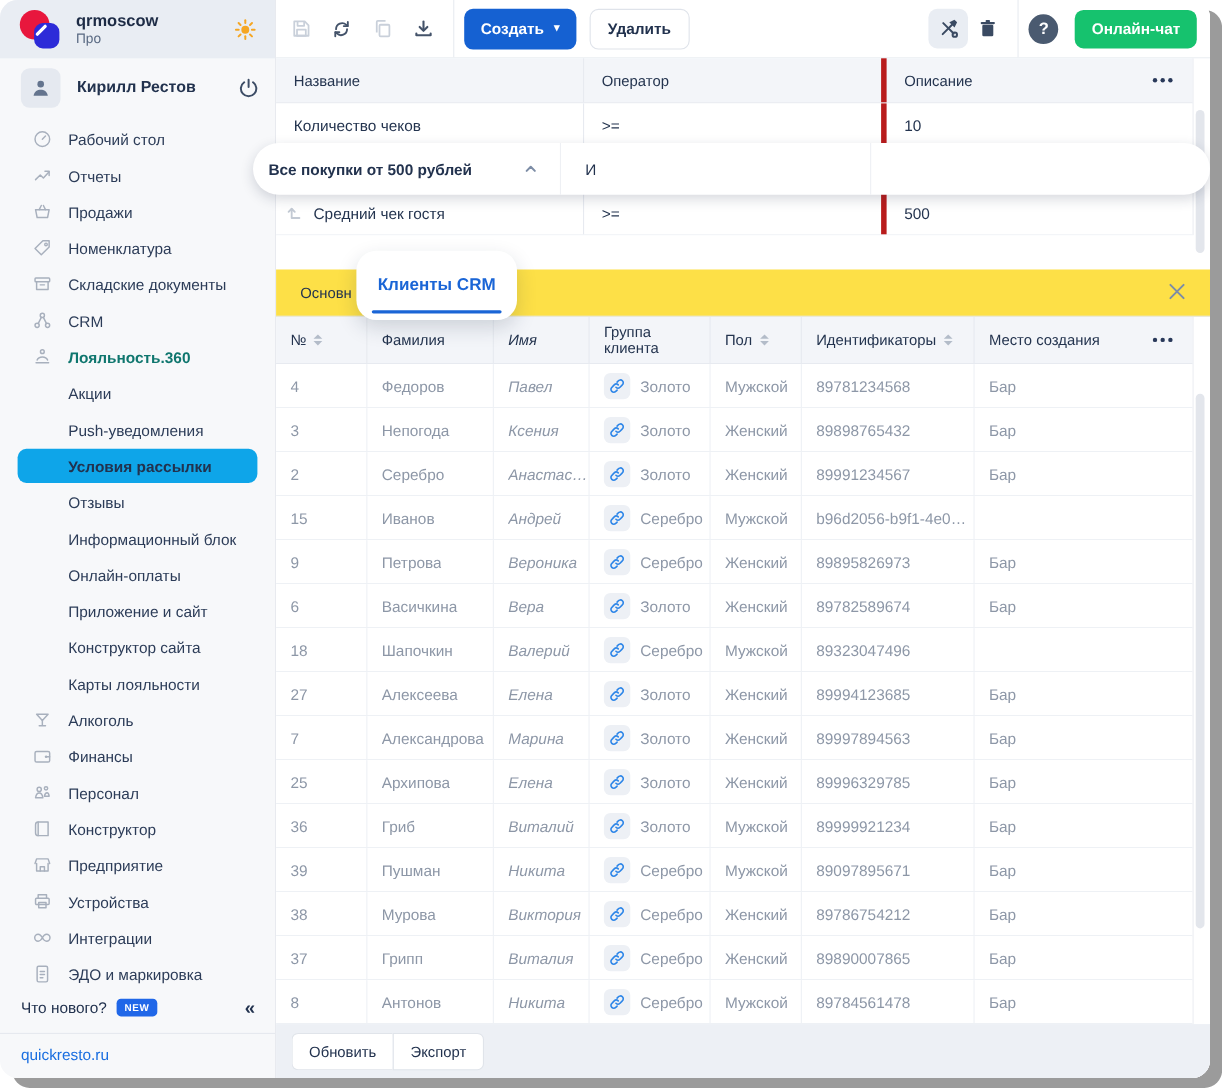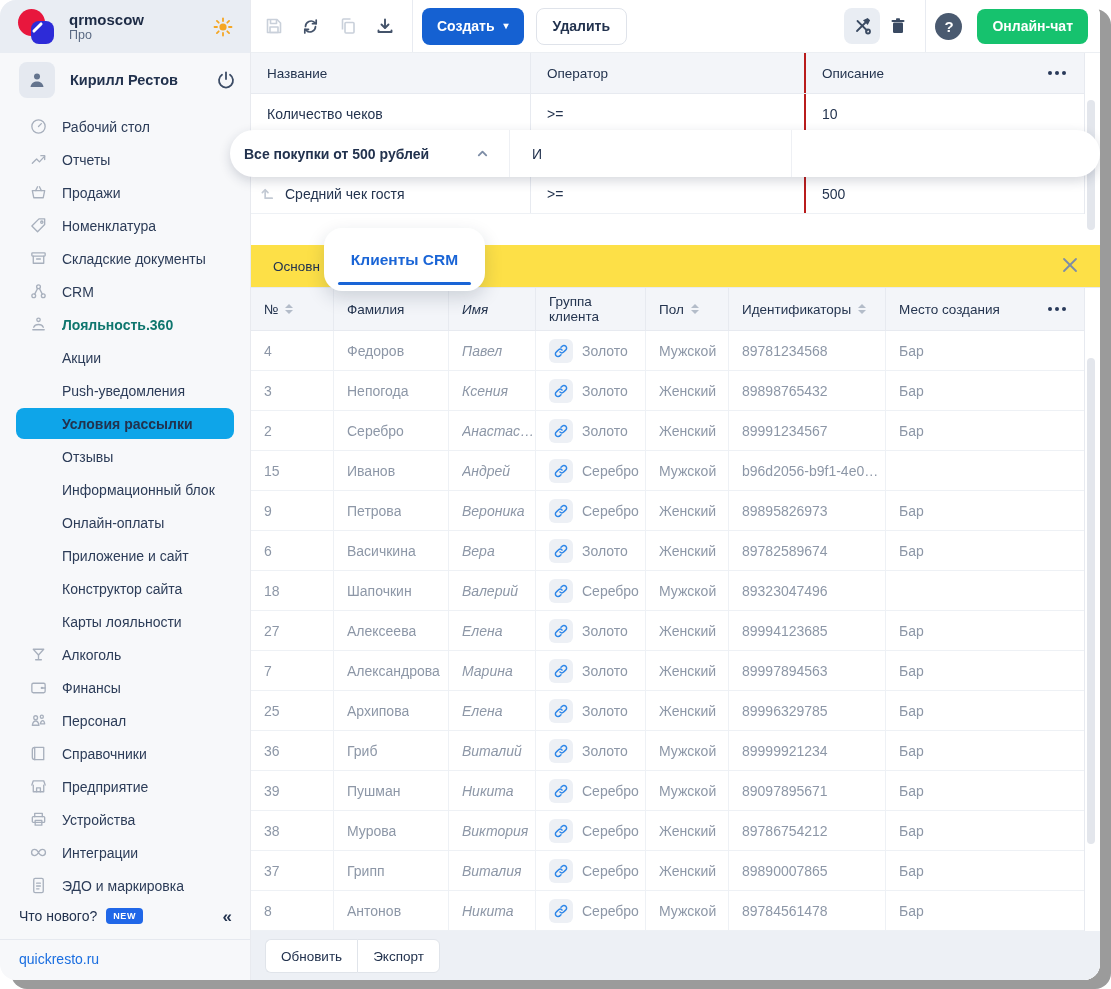--- a/index.html
+++ b/index.html
@@ -54,40 +54,40 @@
   .tb-spacer { flex:1; }
   .tb-sq { width:36px; height:36px; border-radius:8px; display:flex; align-items:center; justify-content:center; cursor:pointer; background:none; border:none; }
   .tb-sq.selected { background:#e9edf3; }
   .help-circle { width:27px; height:27px; border-radius:50%; background:#4a5a70; color:#fff; font-weight:bold; font-size:15px; display:flex; align-items:center; justify-content:center; cursor:pointer; border:none; }
   .btn-chat { background:#16c26e; color:#fff; font-weight:600; font-size:14px; height:35px; padding:0 15px; border-radius:8px; margin-left:15px; }
 
   
   .conditions { width:834px; border-right:1px solid #e7eaf0; flex:none; }
   .cond-header { height:41px; background:#f3f5f9; border-bottom:1px solid #e7eaf0; display:flex; align-items:center; font-size:13.5px; color:#24344f; }
   .cc1 { width:280px; flex:none; padding-left:16px; border-right:1px solid #e7eaf0; align-self:stretch; display:flex; align-items:center; }
-  .cc2 { width:275px; flex:none; padding-left:16px; border-right:2px solid #b91c1c; align-self:stretch; display:flex; align-items:center; }
+  .cc2 { width:275px; flex:none; padding-left:16px; border-right:5px solid #b91c1c; align-self:stretch; display:flex; align-items:center; }
   .cc3 { flex:1; padding-left:16px; align-self:stretch; display:flex; align-items:center; }
   .dots { margin-left:auto; margin-right:18px; display:flex; gap:3px; cursor:pointer; }
   .dots i { width:4px; height:4px; border-radius:50%; background:#29395a; }
   .cond-row { height:40px; display:flex; align-items:center; background:#fff; border-bottom:1px solid #eef1f5; font-size:14px; color:#24344f; cursor:pointer; }
   .group-slot { height:40px; position:relative; }
   .group-card { position:absolute; left:-21px; right:-16px; top:-4px; height:47px; background:#fff; border-radius:24px;
     box-shadow:0 4px 12px rgba(25,39,65,.18); display:flex; align-items:center; z-index:5; cursor:pointer; }
   .gc-name { width:280px; flex:none; height:100%; display:flex; align-items:center; justify-content:space-between; padding:0 20px 0 14px; border-right:1px solid #eef0f4; font-weight:bold; font-size:14px; color:#22324e; }
   .gc-op { width:282px; flex:none; height:100%; display:flex; align-items:center; padding-left:22px; border-right:1px solid #eef0f4; font-size:14px; color:#22324e; }
   .gc-desc { flex:1; }
   .corner-icon { margin:0 10px 0 9px; flex:none; }
   .spacer-white { height:31px; background:#fff; flex:none; }
 
   
   .panel { flex:1; display:flex; flex-direction:column; position:relative; }
   .tab-strip { height:43px; flex:none; background:#fde047; border-bottom:1px solid #e7eaf0; display:flex; align-items:center; padding:0 18px 0 22px; position:relative; }
   .tab-bg { font-size:13.5px; color:#24344f; cursor:pointer; }
   .close-x { margin-left:auto; width:22px; height:22px; cursor:pointer; }
-  .tab-card { position:absolute; left:73px; top:-17px; width:161px; height:63px; background:#fff; border-radius:18px;
+  .tab-card { position:absolute; left:73px; top:-17px; width:146px; height:63px; background:#fff; border-radius:18px;
     box-shadow:0 7px 18px rgba(25,39,65,.17); display:flex; align-items:center; justify-content:center; z-index:6; cursor:pointer; }
   .tab-card-label { color:#1a65d6; font-weight:bold; font-size:15.5px; }
   .tab-underline { position:absolute; left:14px; right:14px; bottom:6px; height:3px; background:#1a65d6; border-radius:2px; }
 
   .clients-table { width:834px; border-right:1px solid #e7eaf0; flex:none; }
   .clients-header { height:43px; background:#f3f5f9; border-bottom:1px solid #e7eaf0; display:flex; align-items:center; font-size:13.5px; color:#24344f; }
   .ch { align-self:stretch; display:flex; align-items:center; gap:7px; padding-left:13px; border-right:1px solid #e7eaf0; cursor:pointer; }
   .ch:last-child { border-right:none; }
   .w1{width:83px;flex:none;} .w2{width:115px;flex:none;} .w3{width:87px;flex:none;font-style:italic;} .w4{width:110px;flex:none;}
   .w5{width:83px;flex:none;} .w6{width:157px;flex:none;} .w7{flex:1;}
@@ -301,21 +301,21 @@
             </span>
     <span class="mi-label">Персонал</span>
   </div>
           <div class="menu-item">
     <span class="mi-icon">
               <svg viewBox="0 0 20 20" width="19" height="19" fill="none" stroke="#a8b0bd" stroke-width="1.4" stroke-linecap="round" stroke-linejoin="round">
                 <path d="M6 3.5h9.5v13H6a2.5 2.5 0 0 1-2.5-2.5v-8A2.5 2.5 0 0 1 6 3.5z"></path>
                 <line x1="6" y1="3.5" x2="6" y2="16.5"></line>
               </svg>
             </span>
-    <span class="mi-label">Справочники</span>
+    <span class="mi-label">Конструктор</span>
   </div>
           <div class="menu-item">
     <span class="mi-icon">
               <svg viewBox="0 0 20 20" width="19" height="19" fill="none" stroke="#a8b0bd" stroke-width="1.4" stroke-linecap="round" stroke-linejoin="round">
                 <path d="M3 8.5 4.5 4h11L17 8.5"></path>
                 <path d="M4.5 8.5v7h11v-7"></path>
                 <path d="M8 15.5v-4h4v4"></path>
               </svg>
             </span>
     <span class="mi-label">Предприятие</span>

